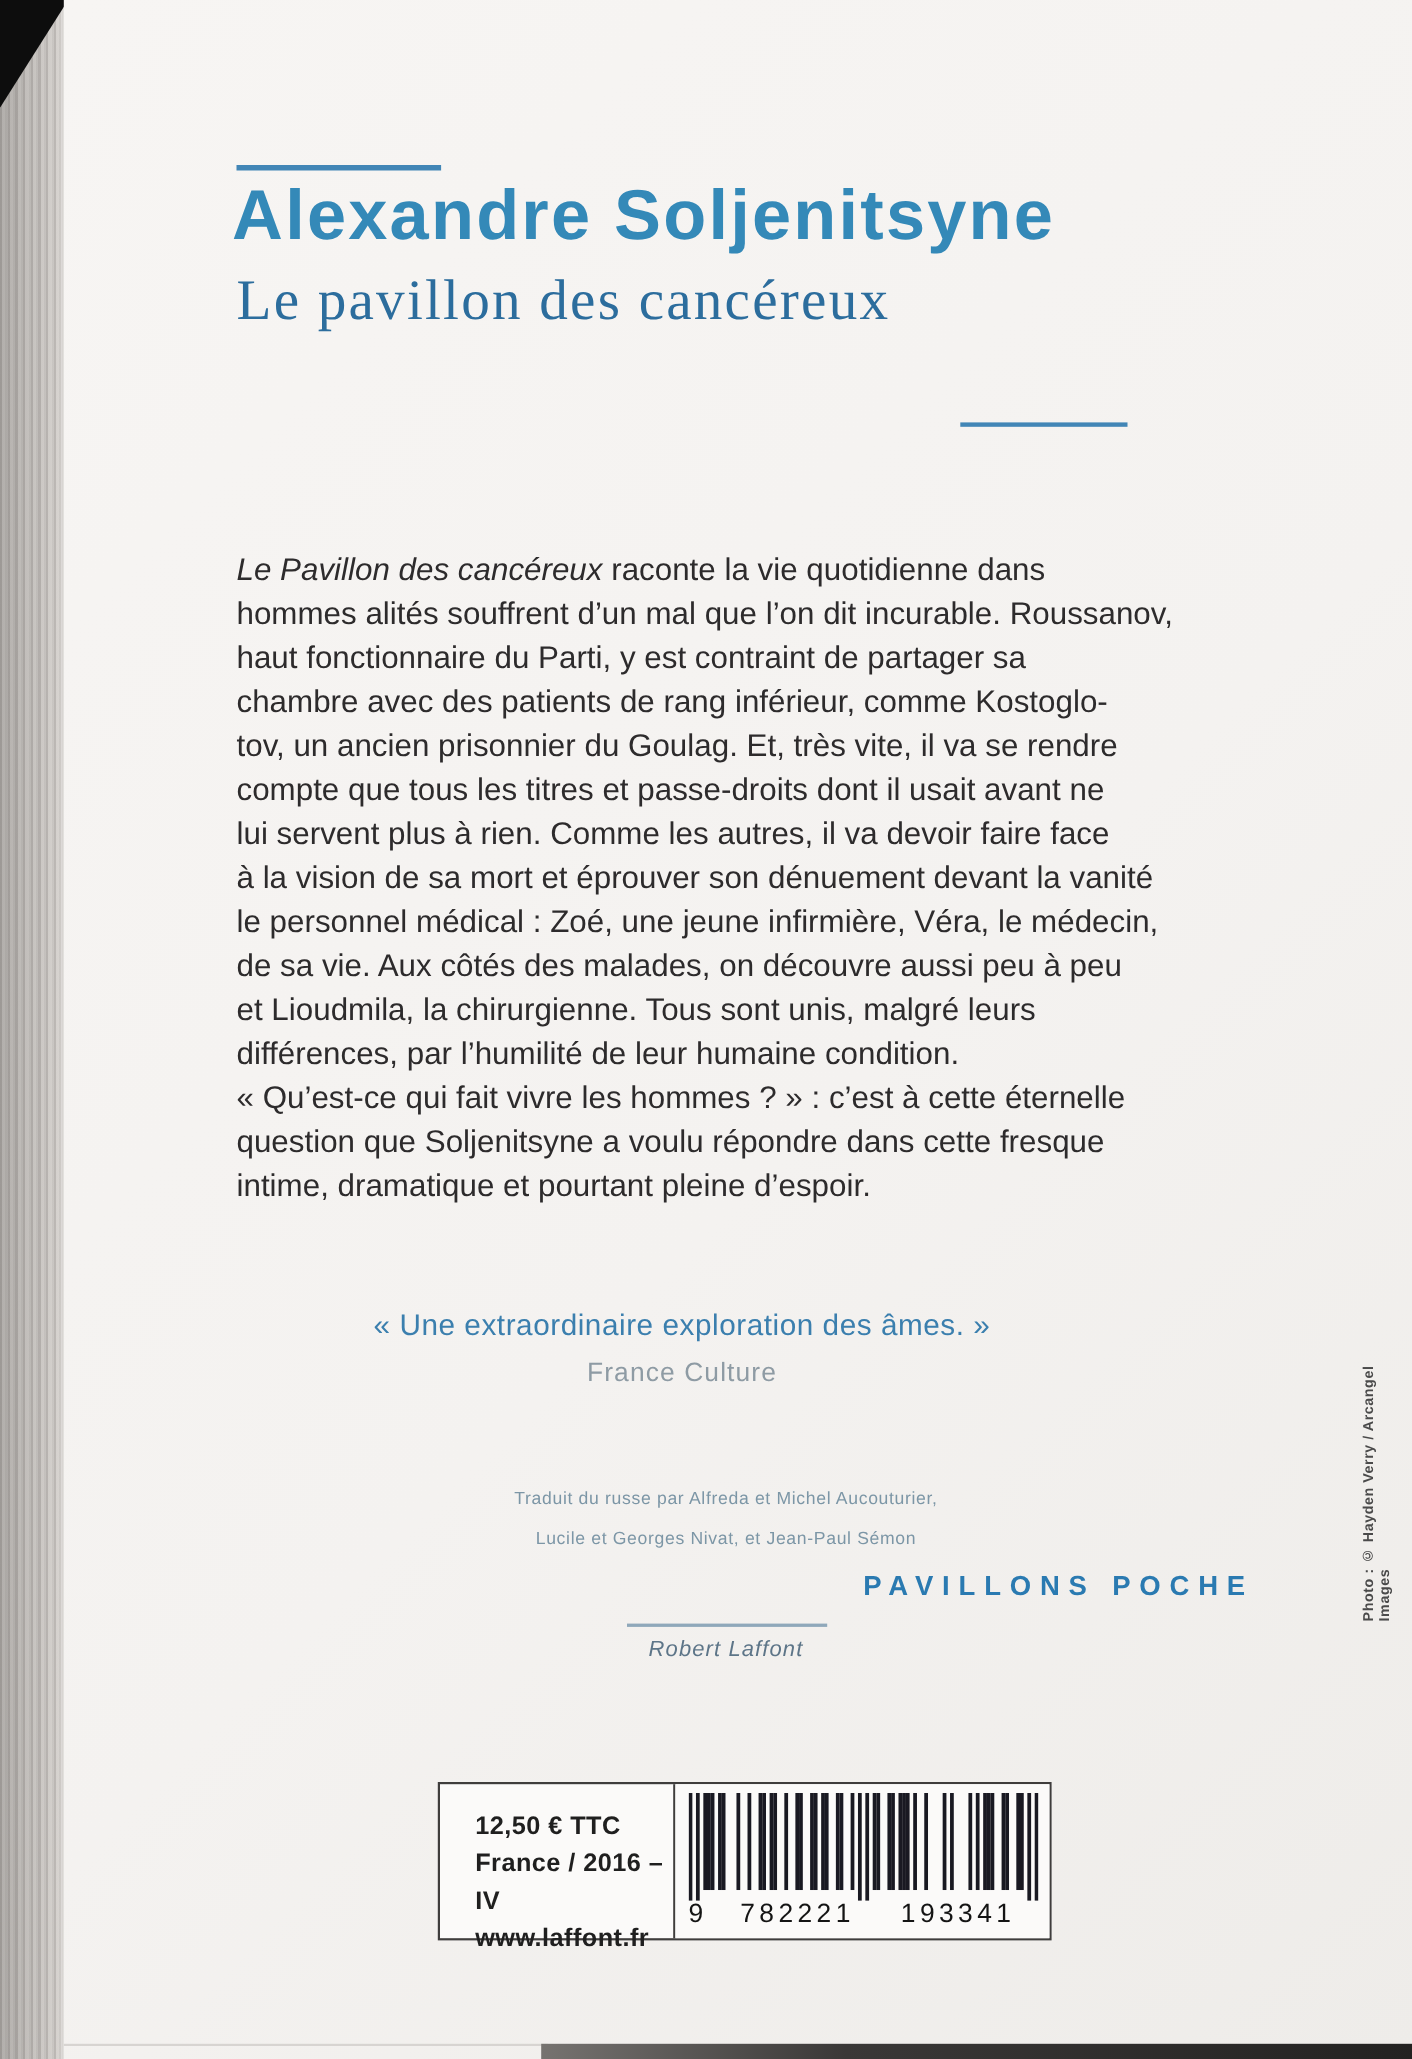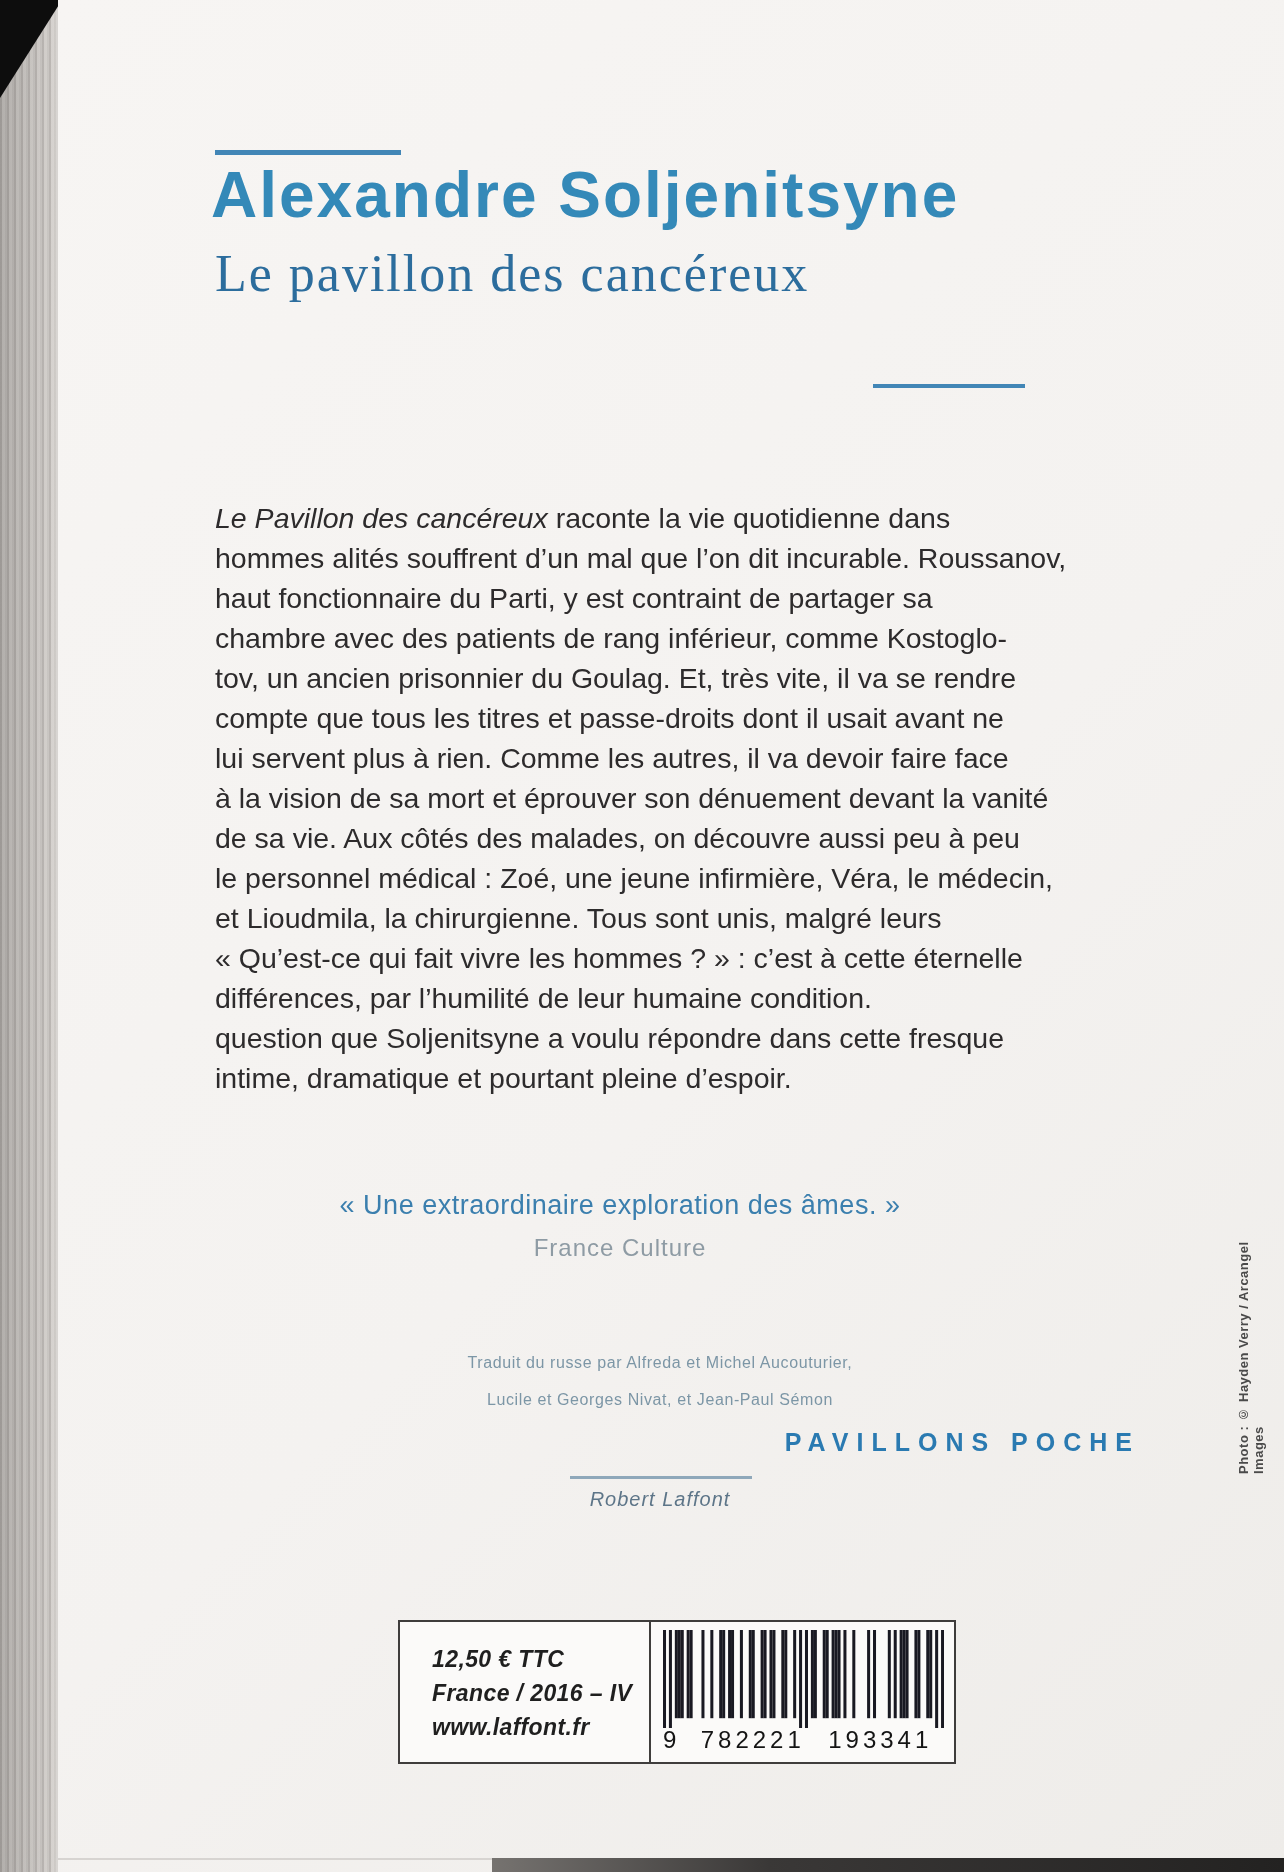--- a/index.html
+++ b/index.html
@@ -105,24 +105,24 @@
     position:absolute;left:180px;top:1488px;width:960px;text-align:center;
     font-size:20px;color:var(--imprint-gray);letter-spacing:1px;font-style:italic;
   }
 
   .sale-box{
     position:absolute;left:398px;top:1620px;width:558px;height:144px;
     border:2px solid #3f3d3c;background:#fbfaf9;
     display:flex;
   }
   .sale-left{
-    width:251px;height:100%;border-right:2px solid #3f3d3c;
+    width:214px;height:100%;border-right:2px solid #3f3d3c;
     padding:20px 0 0 32px;
     font-size:23px;line-height:34px;color:var(--box-ink);
-    font-weight:bold;letter-spacing:0.4px;font-style:italic;
+    font-weight:bold;letter-spacing:0.4px;
   }
   .sale-right{
     flex:1;position:relative;background:#fbfaf9;
   }
   .barcode{
     position:absolute;left:12px;top:8px;right:10px;bottom:6px;
     display:flex;flex-direction:column;
   }
   .barcode svg{width:100%;height:98px;display:block;}
   .barcode .digits{
@@ -156,25 +156,25 @@
 
   <div class="synopsis">
     <div class="syn-line"><span class="it">Le Pavillon des cancéreux</span><span> raconte la vie quotidienne dans</span></div>
     <div class="syn-line">hommes alités souffrent d’un mal que l’on dit incurable. Roussanov,</div>
     <div class="syn-line">haut fonctionnaire du Parti, y est contraint de partager sa</div>
     <div class="syn-line">chambre avec des patients de rang inférieur, comme Kostoglo-</div>
     <div class="syn-line">tov, un ancien prisonnier du Goulag. Et, très vite, il va se rendre</div>
     <div class="syn-line">compte que tous les titres et passe-droits dont il usait avant ne</div>
     <div class="syn-line">lui servent plus à rien. Comme les autres, il va devoir faire face</div>
     <div class="syn-line">à la vision de sa mort et éprouver son dénuement devant la vanité</div>
+    <div class="syn-line">le personnel médical : Zoé, une jeune infirmière, Véra, le médecin,</div>
     <div class="syn-line">de sa vie. Aux côtés des malades, on découvre aussi peu à peu</div>
-    <div class="syn-line">le personnel médical : Zoé, une jeune infirmière, Véra, le médecin,</div>
     <div class="syn-line">et Lioudmila, la chirurgienne. Tous sont unis, malgré leurs</div>
+    <div class="syn-line">différences, par l’humilité de leur humaine condition.</div>
     <div class="syn-line">« Qu’est-ce qui fait vivre les hommes ? » : c’est à cette éternelle</div>
-    <div class="syn-line">différences, par l’humilité de leur humaine condition.</div>
     <div class="syn-line">question que Soljenitsyne a voulu répondre dans cette fresque</div>
     <div class="syn-line">intime, dramatique et pourtant pleine d’espoir.</div>
   </div>
 
   <div class="review">
     <div class="review-quote">« Une extraordinaire exploration des âmes. »</div>
     <div class="review-source">France Culture</div>
   </div>
 
   <div class="credits">

